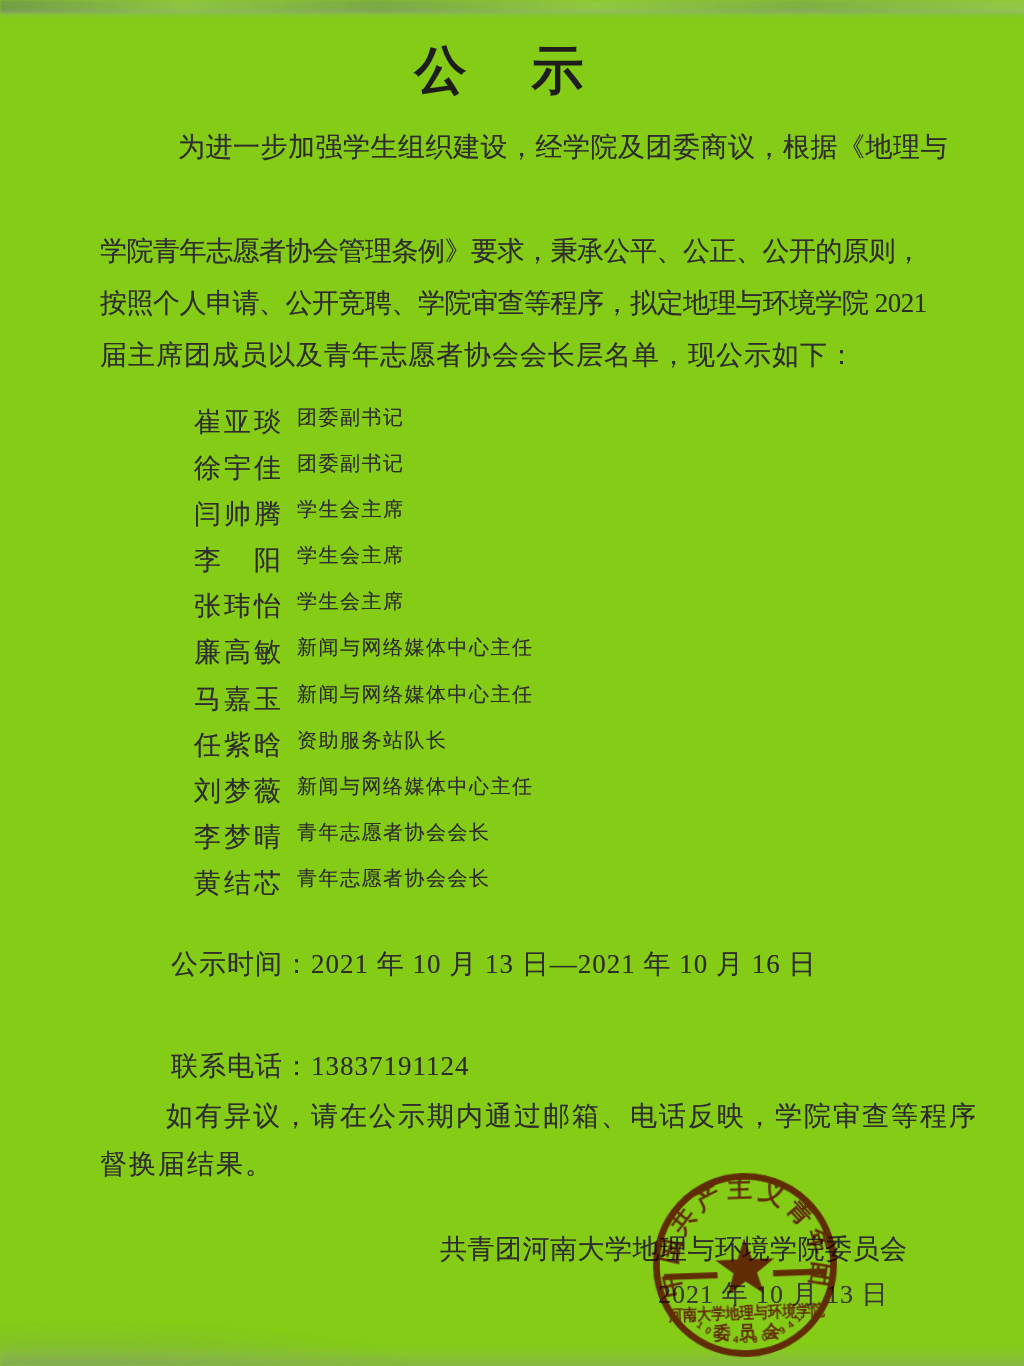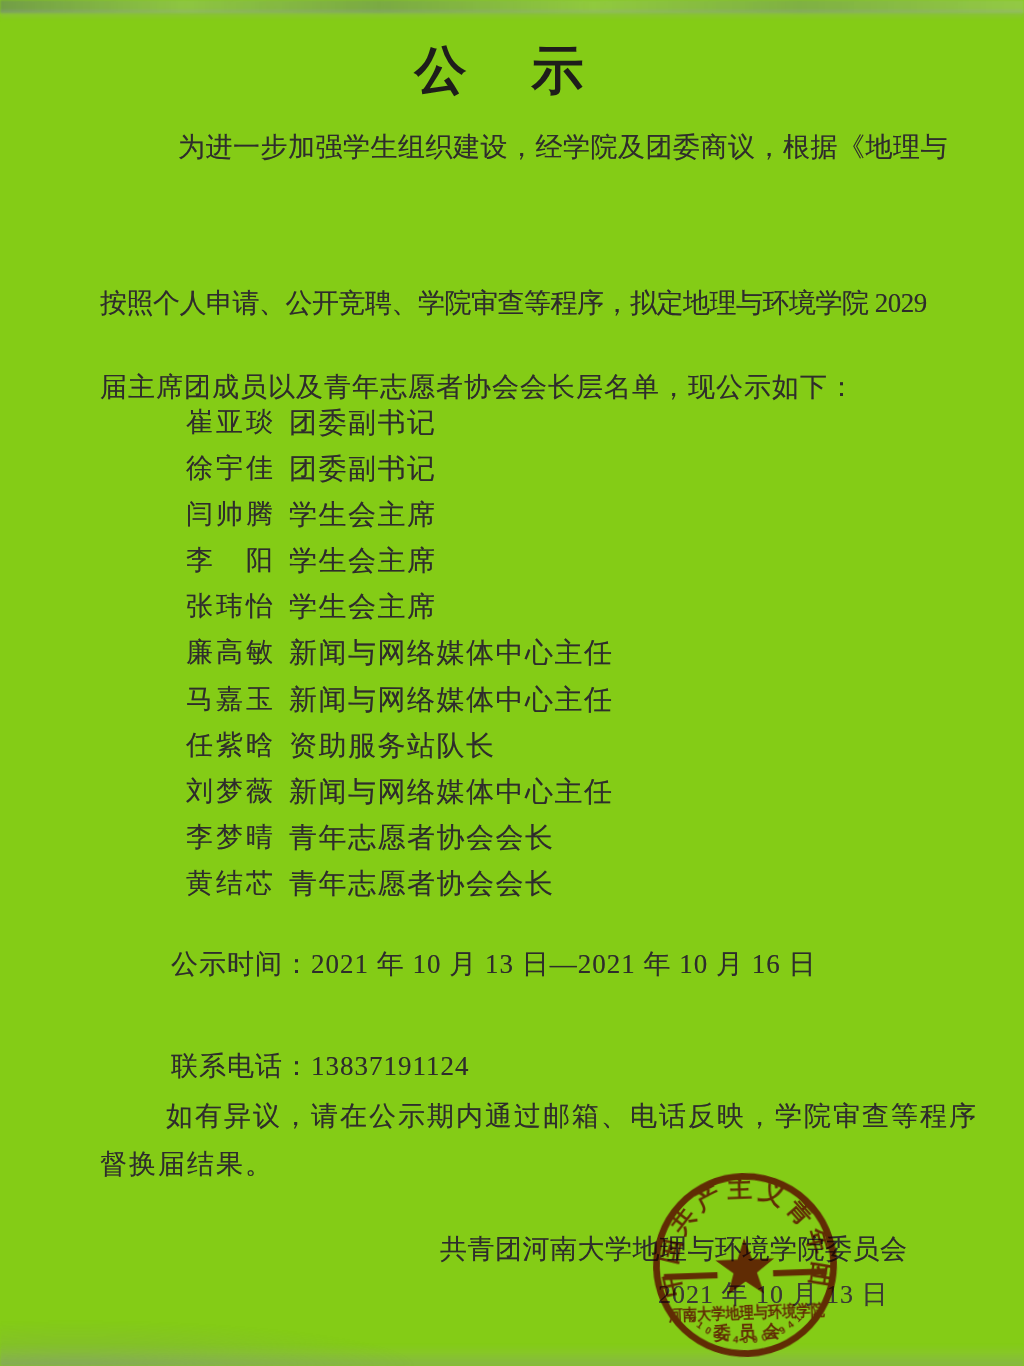--- a/index.html
+++ b/index.html
@@ -50,31 +50,31 @@
     font-size:27px;
     letter-spacing:.5px;
     color:#2e2d2b;
     text-shadow:0 0 .5px rgba(70,66,60,.55);
     text-align:center;
   }
   .intro-0{top:129px;left:178px;}
   .intro-1{top:181px;left:100px;}
   .intro-2{top:233px;left:100px;letter-spacing:-0.5px;}
   .intro-3{top:285px;left:100px;letter-spacing:-0.5px;}
-  .intro-4{top:337px;left:100px;letter-spacing:1px;margin-top:32px;}
+  .intro-4{top:337px;left:100px;letter-spacing:1px;}
 
-  .roster-row{position:absolute;left:8px;width:816px;height:34px;}
+  .roster-row{position:absolute;left:16px;width:816px;height:34px;}
   .roster-row .name{
     position:absolute;left:178px;
     font-size:27px;letter-spacing:3px;white-space:nowrap;
     text-shadow:0 0 .5px rgba(70,66,60,.55);
   }
   .roster-row .pos{
     position:absolute;left:281px;
-    font-size:28px;letter-spacing:1.5px;white-space:nowrap;
+    font-size:20px;letter-spacing:1.5px;white-space:nowrap;
     text-shadow:0 0 .5px rgba(70,66,60,.55);
   }
 
   .contact-0{top:946px;left:171px;letter-spacing:1px;}
   .contact-1{top:997px;left:171px;letter-spacing:1px;}
   .contact-2{top:1048px;left:171px;letter-spacing:1px;}
   .obj-0{top:1098px;left:166px;letter-spacing:2px;}
   .obj-1{top:1146px;left:100px;letter-spacing:2px;}
 
   .signature{top:1231px;left:440px;font-size:27px;letter-spacing:.5px;}
@@ -95,21 +95,22 @@
 <div class="page">
 
   <div class="scan-top"></div>
   <div class="scan-top2"></div>
   <div class="scan-bottom"></div>
   <div class="scan-bottom-left"></div>
 
   <div class="title">公  示</div>
 
   <div class="line intro-0">为进一步加强学生组织建设，经学院及团委商议，根据《地理与</div>
-  <div class="line intro-3">按照个人申请、公开竞聘、学院审查等程序，拟定地理与环境学院 2029</div>
+  <div class="line intro-2">学院青年志愿者协会管理条例》要求，秉承公平、公正、公开的原则，</div>
+  <div class="line intro-3">按照个人申请、公开竞聘、学院审查等程序，拟定地理与环境学院 2021</div>
   <div class="line intro-4">届主席团成员以及青年志愿者协会会长层名单，现公示如下：</div>
 
   <div class="roster-row" style="top:404px">
     <span class="name">崔亚琰</span>
     <span class="pos">团委副书记</span>
   </div>
   <div class="roster-row" style="top:450px">
     <span class="name">徐宇佳</span>
     <span class="pos">团委副书记</span>
   </div>

